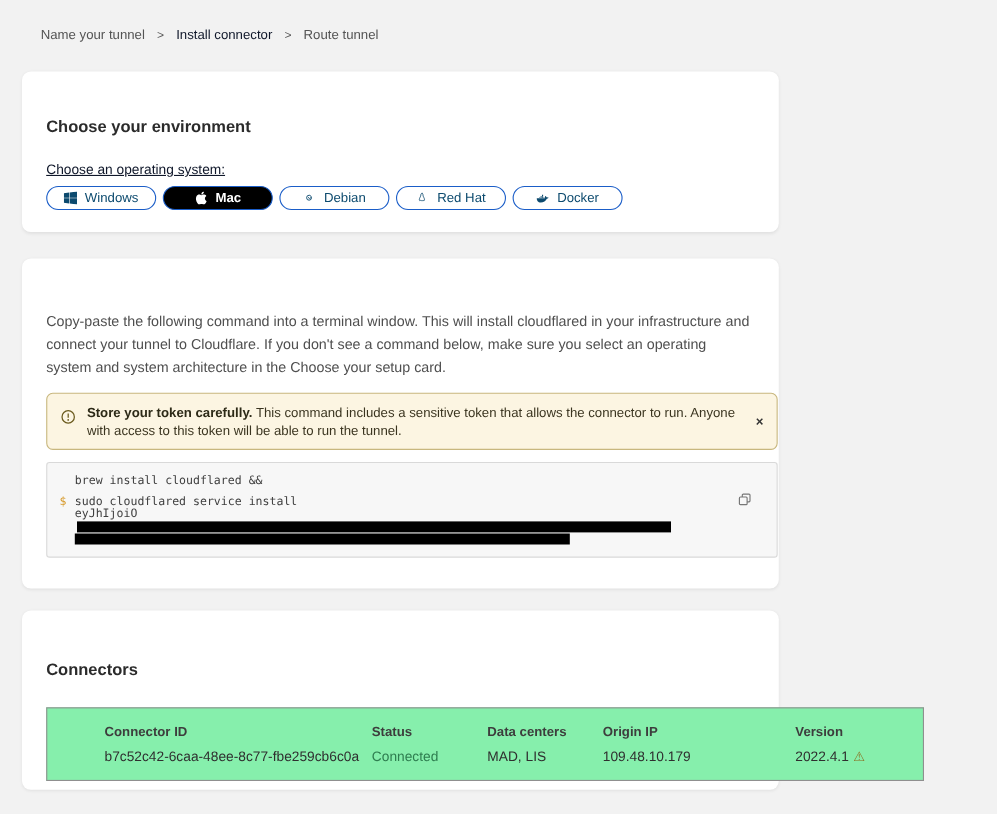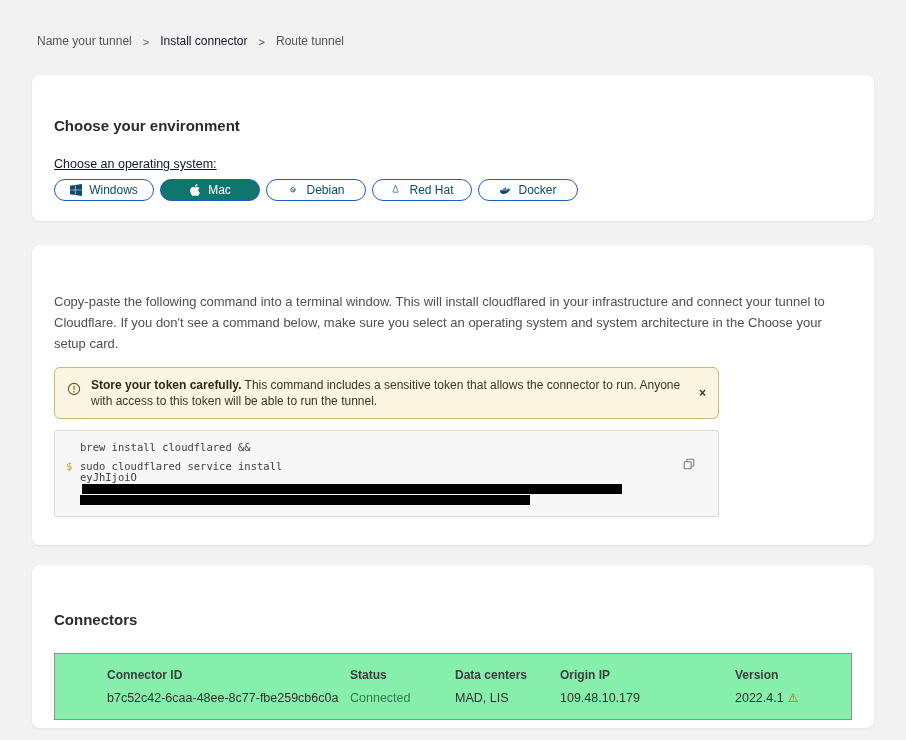--- a/index.html
+++ b/index.html
@@ -1,37 +1,37 @@
 <!DOCTYPE html>
 <html><head>
 <meta charset="utf-8">
 <style>
   html,body{margin:0;padding:0;}
   body{
     width:906px;height:740px;background:#f2f2f2;
     font-family:"Liberation Sans",sans-serif;color:#333;overflow:hidden;
   }
   
-  .breadcrumb{padding:24px 0 0 37px;display:flex;align-items:flex-end;gap:11px;font-size:12px;color:#545454;margin-top:10px;}
+  .breadcrumb{padding:24px 0 0 37px;display:flex;align-items:flex-end;gap:11px;font-size:12px;color:#545454;}
   .crumb{cursor:pointer;}
   .crumb.active{font-weight:normal;color:#0f172a;}
   .sep{font-size:11px;color:#545454;}
 
   
-  .card{width:842px;margin-left:32px;background:#fff;border-radius:8px;
+  .card{width:688px;margin-left:20px;background:#fff;border-radius:8px;
         box-shadow:0 1px 3px rgba(0,0,0,.07);box-sizing:border-box;}
   .card-title{font-size:15px;font-weight:bold;color:#2b2b2b;line-height:18px;}
 
   .card-env{margin-top:27px;padding:30px 22px 20px;}
   .os-label{margin-top:22px;font-size:12.5px;color:#0f172a;text-decoration:underline;}
   .os-row{margin-top:8px;display:flex;gap:6px;}
   .os-btn{width:100px;height:22px;box-sizing:border-box;border:1px solid #1a5dc8;border-radius:11px;
           background:#fff;color:#0c4a6e;font-size:12px;font-family:inherit;
           display:flex;align-items:center;justify-content:center;gap:7px;cursor:pointer;padding:0;}
-  .os-btn.selected{background:#0f766e;color:#fff;}
+  .os-btn.selected{background:#000000;color:#fff;font-weight:bold;}
   .os-btn svg{width:12px;height:12px;display:block;}
 
   .card-install{margin-top:24px;padding:30px 22px 28px;}
   .desc{margin-top:16px;font-size:13px;color:#4f4f4f;line-height:21px;max-width:798px;}
 
   .alert{margin-top:9px;width:665px;box-sizing:border-box;display:flex;gap:10px;align-items:flex-start;
          background:#fcf5e2;border:1px solid #c8b77e;border-radius:6px;padding:6px 12px 6px 12px;}
   .alert-icon{flex:0 0 auto;margin-top:8px;}
   .alert-icon svg{width:14px;height:14px;display:block;}
   .alert-text{flex:1;font-size:12px;line-height:16px;color:#3b3520;padding:3px 0;}

